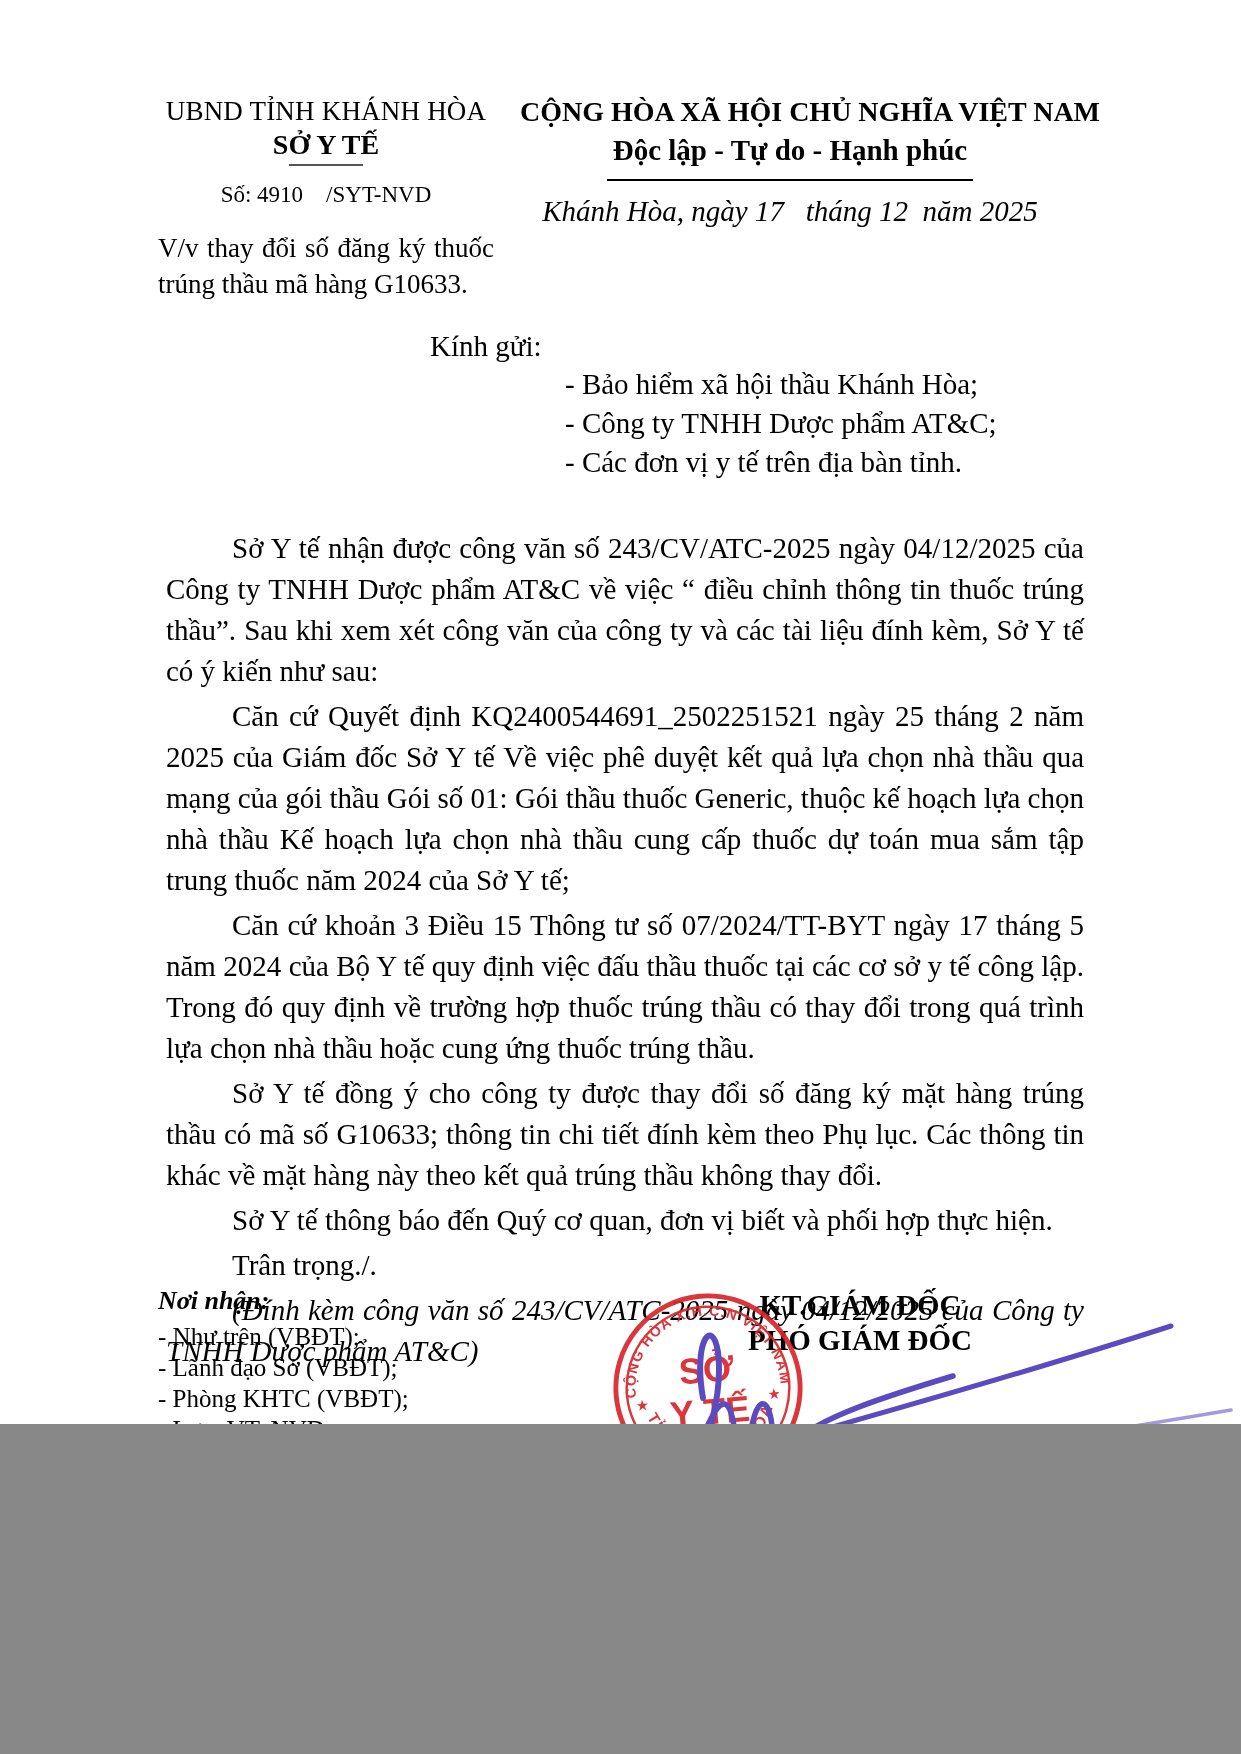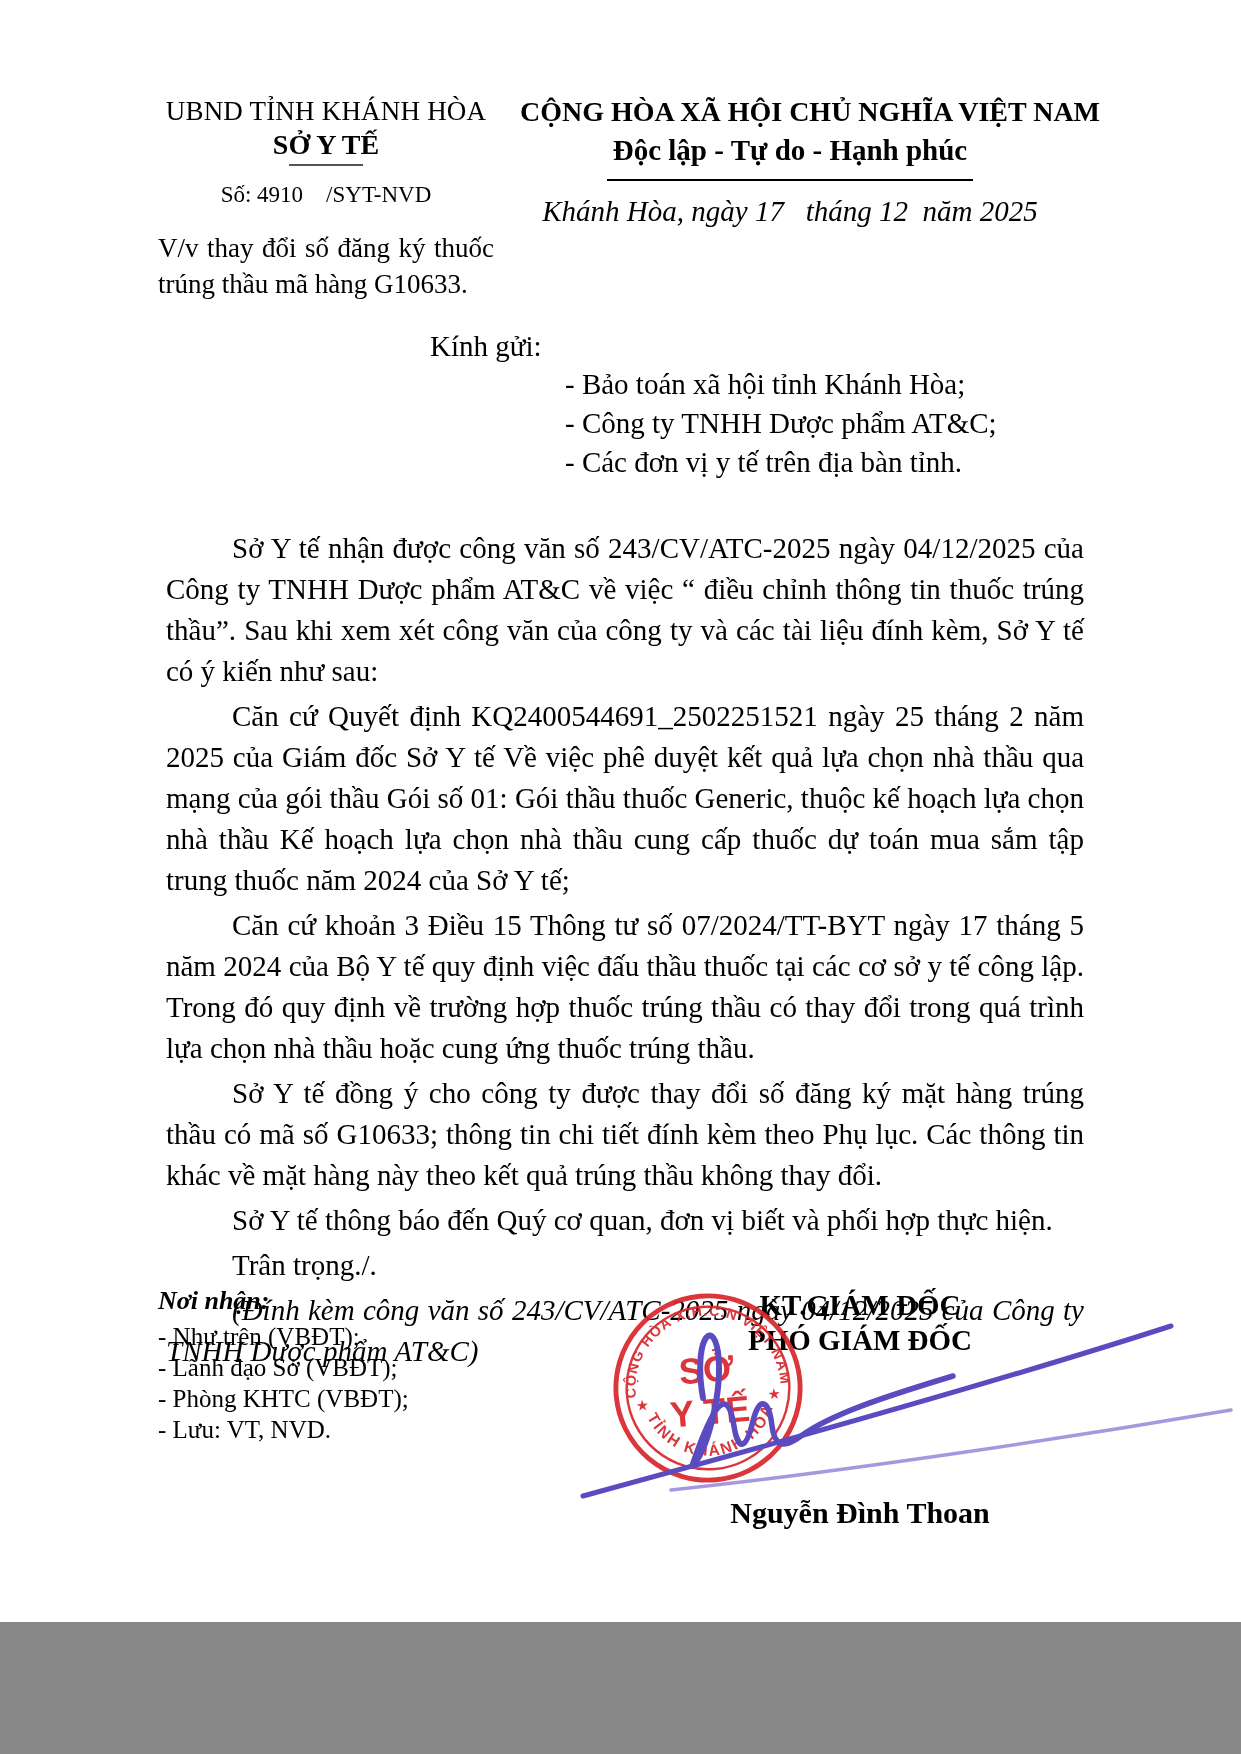--- a/index.html
+++ b/index.html
@@ -1,18 +1,18 @@
 <!DOCTYPE html>
 <html><head>
 <meta charset="utf-8">
 <style>
   html,body{margin:0;padding:0;background:#888;}
   .page{
     position:relative;
-    width:1241px;height:1622px;
+    width:1241px;height:1424px;
     background:#ffffff;
     font-family:"Liberation Serif","DejaVu Serif",serif;
     color:#000;
     overflow:hidden;
   }
   .content{position:absolute;left:158px;top:96px;width:926px;}
 
   
   .hdr{display:flex;align-items:flex-start;}
   .hdr-left{width:336px;text-align:center;flex:none;}
@@ -73,21 +73,21 @@
       </div>
       <div class="hdr-right">
         <div class="national-title">CỘNG HÒA XÃ HỘI CHỦ NGHĨA VIỆT NAM</div>
         <div class="motto"><span>Độc lập - Tự do - Hạnh phúc</span></div>
         <div class="dateline">Khánh Hòa, ngày 17&nbsp;&nbsp; tháng&nbsp;12&nbsp; năm 2025</div>
       </div>
     </div>
 
     <div class="kinh-gui">Kính gửi:</div>
     <div class="recipients">
-      <div>- Bảo toán xã hội tỉnh Khánh Hòa;</div>
+      <div>- Bảo hiểm xã hội thầu Khánh Hòa;</div>
       <div>- Công ty TNHH Dược phẩm AT&amp;C;</div>
       <div>- Các đơn vị y tế trên địa bàn tỉnh.</div>
     </div>
 
     <div class="body-text">
       <p>Sở Y tế nhận được công văn số 243/CV/ATC-2025 ngày 04/12/2025 của Công ty TNHH Dược phẩm AT&amp;C về việc “ điều chỉnh thông tin thuốc trúng thầu”. Sau khi xem xét công văn của công ty và các tài liệu đính kèm, Sở Y tế có ý kiến như sau:</p>
       <p>Căn cứ Quyết định KQ2400544691_2502251521 ngày 25 tháng 2 năm 2025 của Giám đốc Sở Y tế Về việc phê duyệt kết quả lựa chọn nhà thầu qua mạng của gói thầu Gói số 01: Gói thầu thuốc Generic, thuộc kế hoạch lựa chọn nhà thầu Kế hoạch lựa chọn nhà thầu cung cấp thuốc dự toán mua sắm tập trung thuốc năm 2024 của Sở Y tế;</p>
       <p>Căn cứ khoản 3 Điều 15 Thông tư số 07/2024/TT-BYT ngày 17 tháng 5 năm 2024 của Bộ Y tế quy định việc đấu thầu thuốc tại các cơ sở y tế công lập. Trong đó quy định về trường hợp thuốc trúng thầu có thay đổi trong quá trình lựa chọn nhà thầu hoặc cung ứng thuốc trúng thầu.</p>
       <p>Sở Y tế đồng ý cho công ty được thay đổi số đăng ký mặt hàng trúng thầu có mã số G10633; thông tin chi tiết đính kèm theo Phụ lục. Các thông tin khác về mặt hàng này theo kết quả trúng thầu không thay đổi.</p>
       <p>Sở Y tế thông báo đến Quý cơ quan, đơn vị biết và phối hợp thực hiện.</p>

